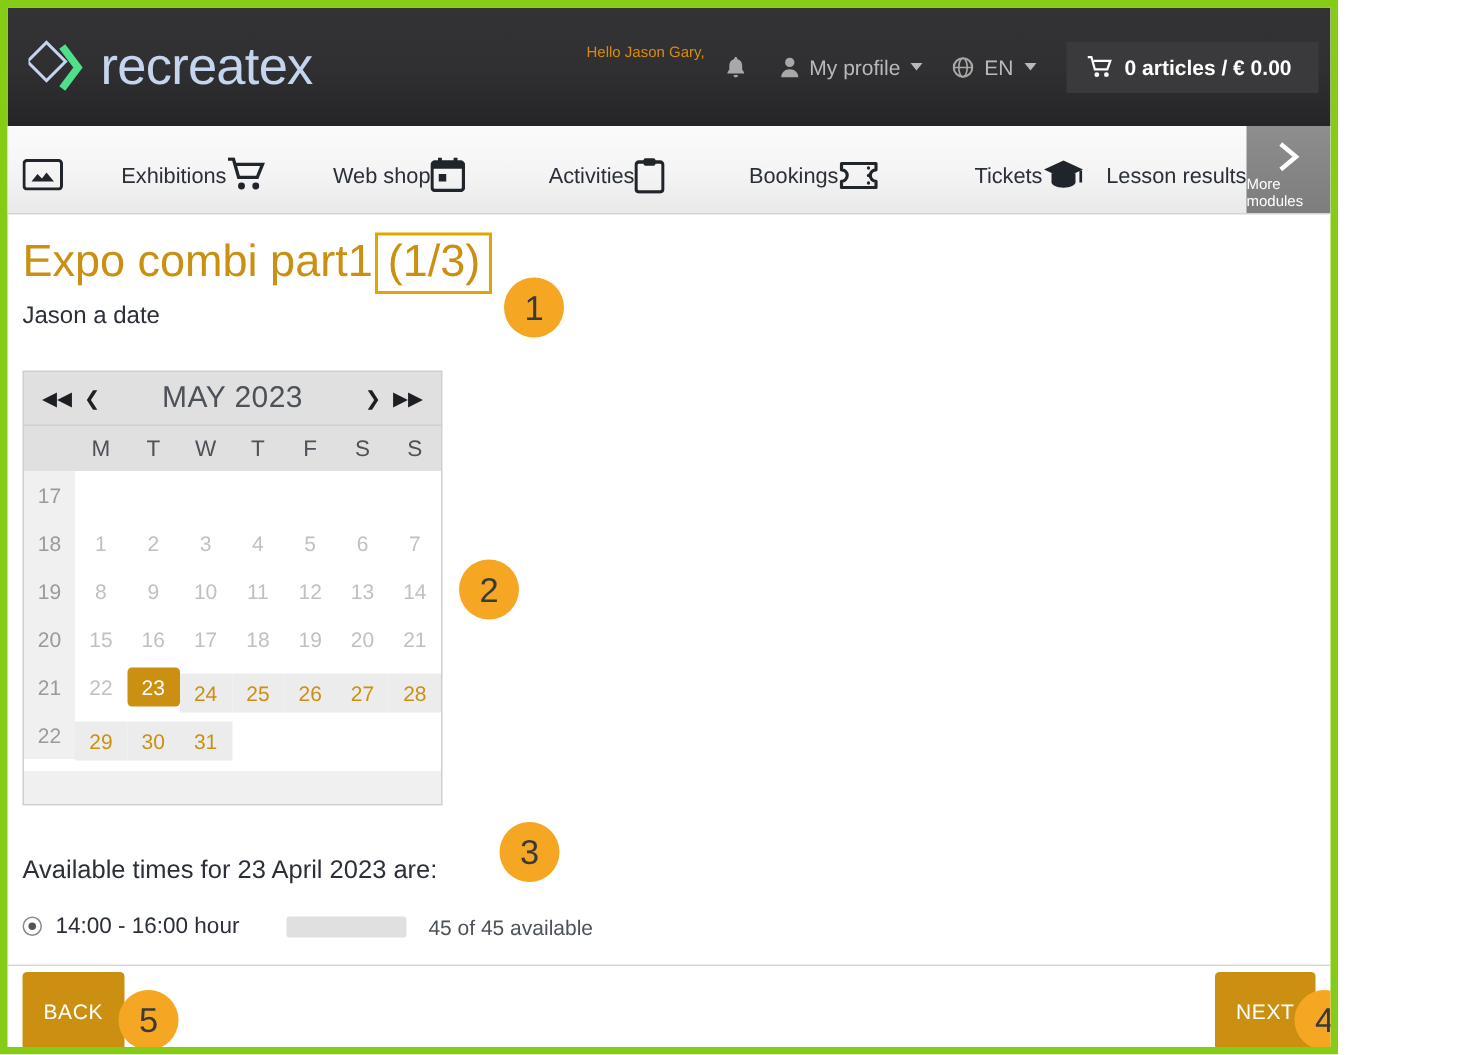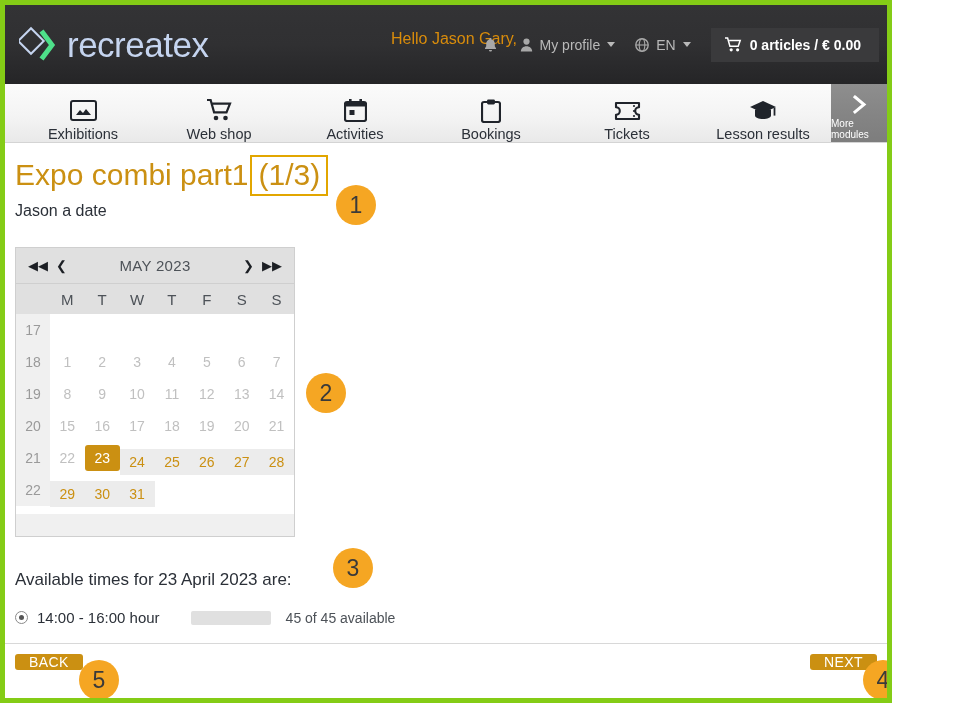--- a/index.html
+++ b/index.html
@@ -36,21 +36,21 @@
     font-size: 35px;
     color: #c5d4ef;
     letter-spacing: -0.5px;
     margin-left: 6px;
     font-weight: 400;
   }
   .greeting {
     position: absolute;
     left: 386px; top: 25px;
     color: #d98c0b;
-    font-size: 16px;
+    font-size: 10px;
   }
   .top-right {
     position: absolute;
     right: 0; top: 0;
     height: 79px;
     display: flex; align-items: center;
   }
   .bell { margin-right: 22px; display:flex; align-items:center; }
   .tr-item {
     display: flex; align-items: center;
@@ -90,22 +90,22 @@
     border-bottom: 1px solid #d4d4d4;
   }
   .nav-items {
     display: flex;
     flex: 1 1 auto;
     align-items: stretch;
     padding-left: 10px;
   }
   .nav-item {
     width: 136px;
-    display: flex; flex-direction: column;
-    align-items: center; justify-content: flex-end;
+    display: flex; flex-direction: row;
+    align-items: center; justify-content: space-between;
     padding-top: 7px;
     cursor: pointer;
     color: #2b3038;
   }
   .nav-item .ni-icon { height: 25px; display:flex; align-items:center; justify-content:center; }
   .nav-item .ni-label { font-size: 14.5px; margin-top: 3px; }
   .more-modules {
     width: 145px;
     background: linear-gradient(to bottom, #8e8e8e 0%, #858585 50%, #7d7d7d 100%);
     display: flex; flex-direction: column;
@@ -154,21 +154,21 @@
     border-bottom: 1px solid #cfcfcf;
     padding: 0 12px;
     color: #2b3038;
   }
   .cal-nav { cursor: pointer; font-size: 13px; line-height: 1; color:#1c1f24; }
   .cal-nav.prev2 { margin-right: 8px; }
   .cal-nav.next2 { margin-left: 8px; }
   .cal-title {
     flex: 1 1 auto;
     text-align: center;
-    font-size: 15px;
+    font-size: 20px;
     color: #4d5258;
     letter-spacing: 0.3px;
   }
   .cal-dow {
     display: flex;
     height: 30px;
     background: #e0e0e0;
     align-items: center;
   }
   .cal-dow .wk-col { width: 34px; }
@@ -252,27 +252,27 @@
 
   
   .footer {
     position: absolute;
     left: 0; right: 0; bottom: 0;
     height: 55px;
     border-top: 1px solid #d8d8d8;
   }
   .btn {
     position: absolute;
-    top: 10px;
+    top: 4px;
     background: #cb9012;
     color: #ffffff;
     font-size: 14px;
     border: none;
     border-radius: 3px;
-    padding: 0 14px;
+    padding: 18px 14px;
     cursor: pointer;
     font-family: "Liberation Sans", sans-serif;
     letter-spacing: 0.4px;
   }
   .btn-back { left: 10px; }
   .btn-next { right: 10px; }
 
   
   .badge {
     position: absolute;

